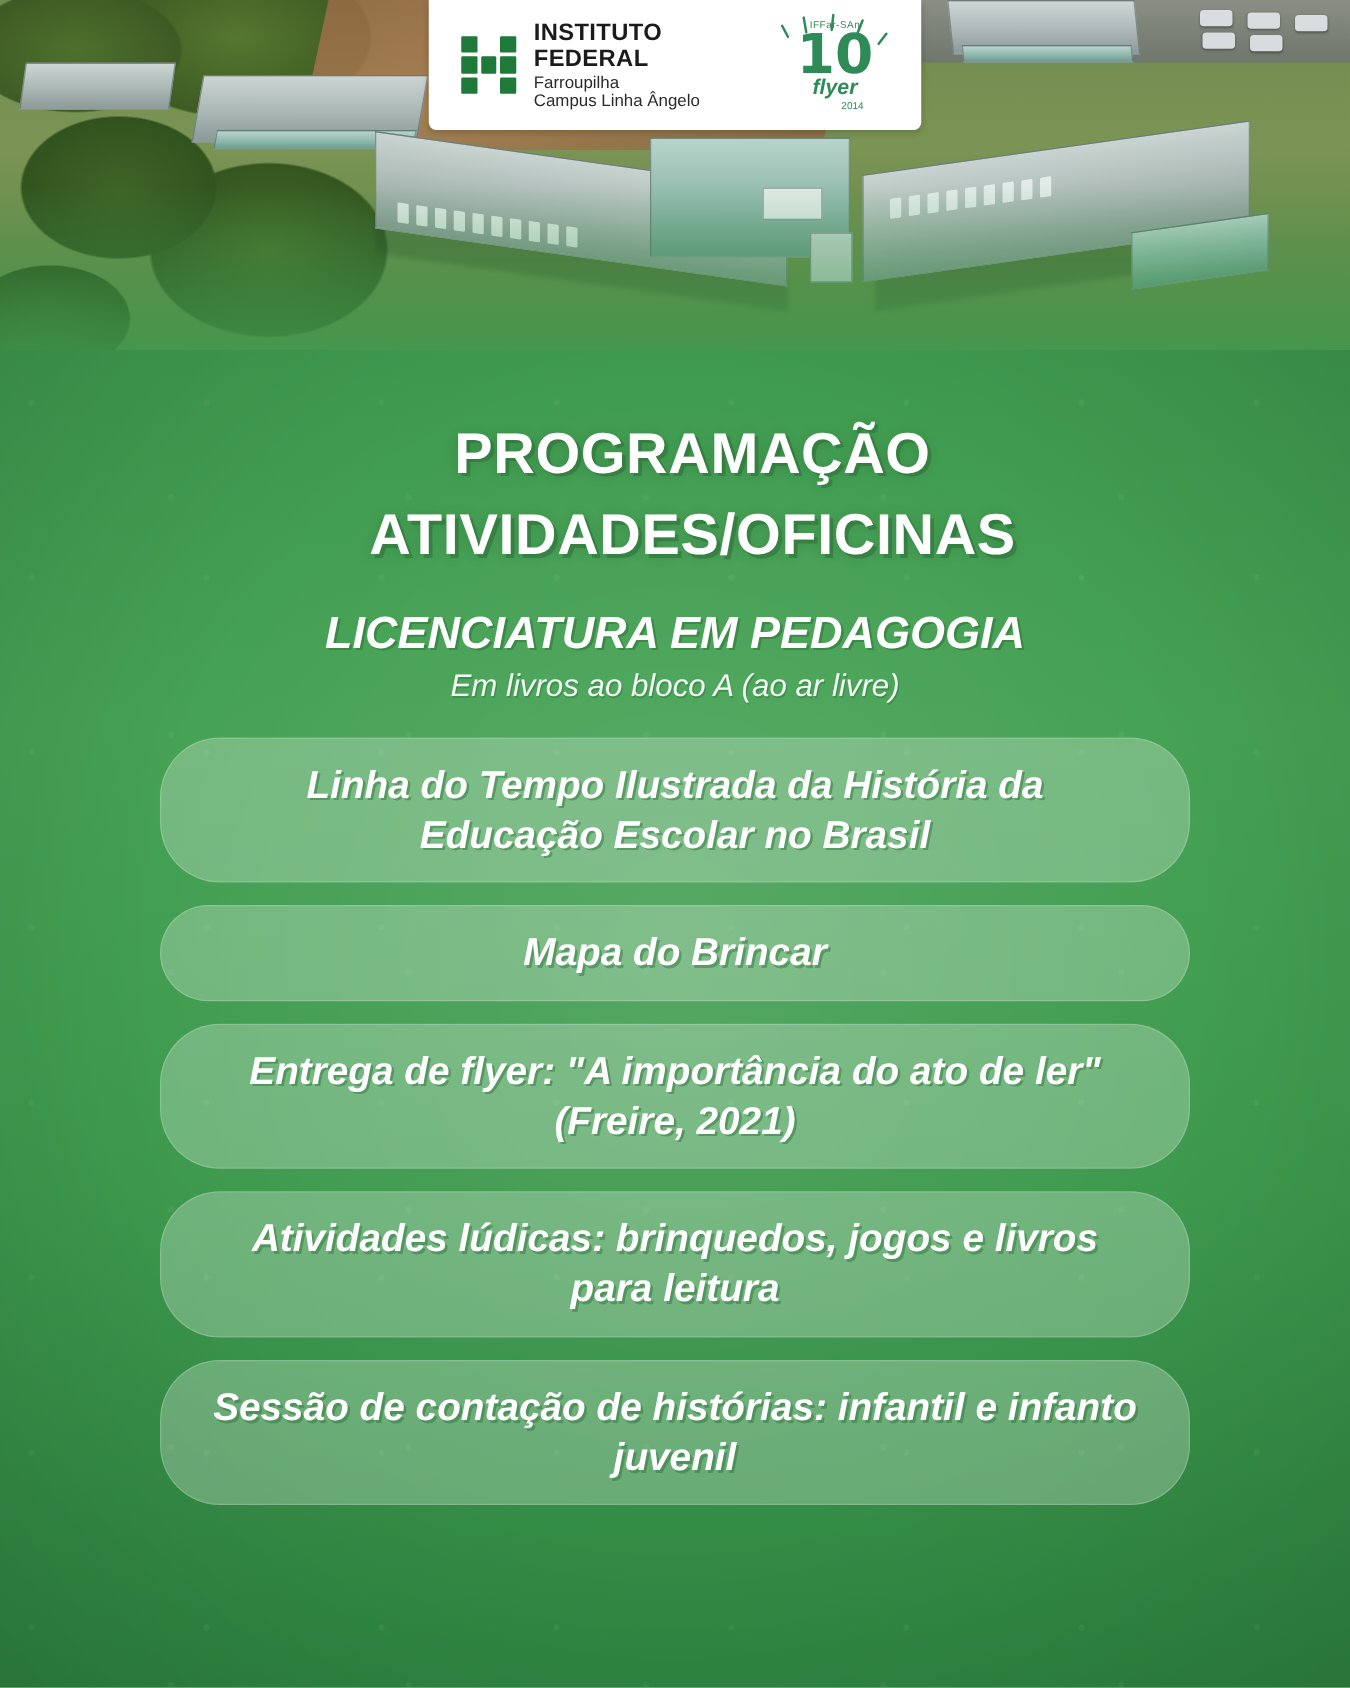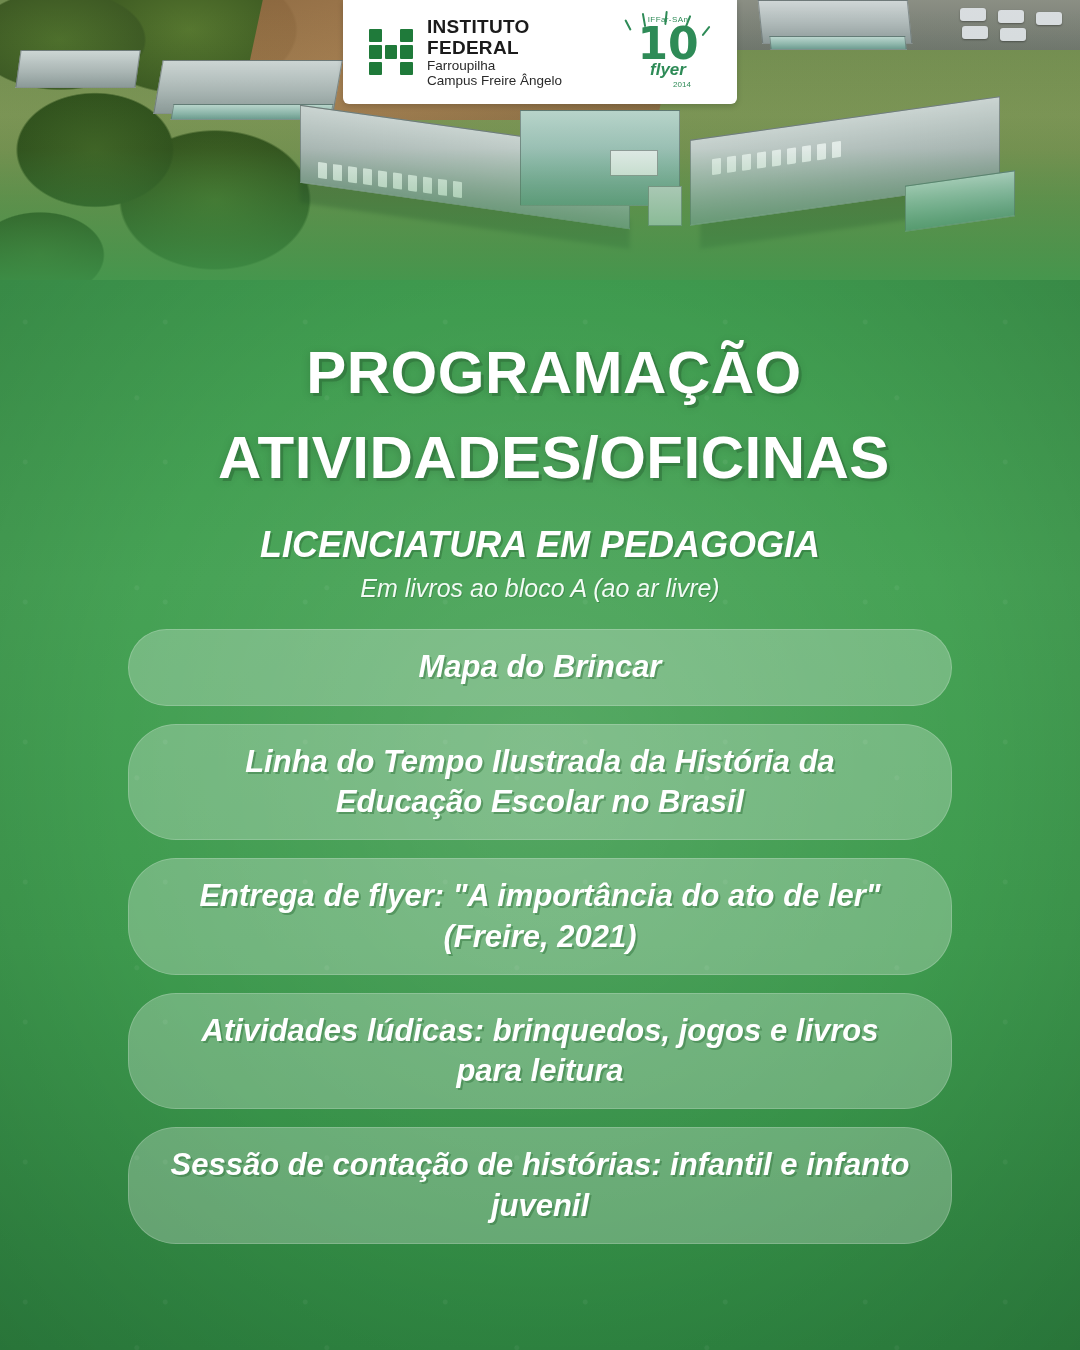--- a/index.html
+++ b/index.html
@@ -114,21 +114,21 @@
   }
   .vig {
     position:absolute; left:0; top:280px; width:1080px; height:1070px;
     background:radial-gradient(ellipse at 50% 45%, rgba(255,255,255,.10) 0%, rgba(0,0,0,0) 55%, rgba(0,0,0,.14) 100%);
   }
 
   
   .content { position:absolute; left:0; top:330px; width:1080px; }
   .h1 {
     text-align:center;
-    font-size:60px; font-weight:bold; letter-spacing:.5px;
+    font-size:46px; font-weight:bold; letter-spacing:.5px;
     color:#ffffff;
     text-shadow:3px 3px 0 rgba(46,110,56,.55), 0 2px 10px rgba(0,0,0,.15);
     line-height:1.42;
     margin-left:28px;
   }
   .h1 .l2 { display:block; }
   .h2 {
     text-align:center;
     margin-top:24px;
     font-size:36px; font-weight:bold; font-style:italic; color:#ffffff;
@@ -226,21 +226,21 @@
       <i></i>
         <i></i>
         <i></i>
       <i></i>
         <i class="blank"></i>
         <i></i>
     </div>
     <div class="if-text">
       <div class="t1">INSTITUTO FEDERAL</div>
       <div class="t2">Farroupilha</div>
-      <div class="t3">Campus Freire Ângelo</div>
+      <div class="t3">Campus Linha Ângelo</div>
     </div>
     <div class="anniv">
       <div class="spark" style="left:14px; top:10px; height:12px; transform:rotate(-28deg);"></div>
       <div class="spark" style="left:30px; top:4px; height:14px; transform:rotate(-10deg);"></div>
       <div class="spark" style="left:52px; top:2px; height:14px; transform:rotate(6deg);"></div>
       <div class="spark" style="left:74px; top:6px; height:13px; transform:rotate(22deg);"></div>
       <div class="spark" style="left:92px; top:16px; height:12px; transform:rotate(38deg);"></div>
       <div class="tiny">IFFar-SAn</div>
       <div class="ten">10</div>
       <div class="anos">flyer</div>
@@ -255,27 +255,27 @@
 
     <h1 class="h1">
       <span>PROGRAMAÇÃO</span>
       <span class="l2">ATIVIDADES/OFICINAS</span>
     </h1>
 
     <div class="h2">LICENCIATURA EM PEDAGOGIA</div>
     <div class="h3">Em  livros ao bloco A (ao ar livre)</div>
 
     <div class="pills">
+      <div class="pill">
+        <span>Linha do Tempo Ilustrada da História da Educação Escolar no Brasil</span>
+      </div>
       <div class="pill short">
         <span>Mapa do Brincar</span>
       </div>
       <div class="pill">
-        <span>Linha do Tempo Ilustrada da História da Educação Escolar no Brasil</span>
-      </div>
-      <div class="pill">
         <span>Entrega de flyer: "A importância do ato de ler" (Freire, 2021)</span>
       </div>
       <div class="pill">
         <span>Atividades lúdicas: brinquedos,  jogos e livros para leitura</span>
       </div>
       <div class="pill">
         <span>Sessão de contação de histórias: infantil e infanto juvenil</span>
       </div>
     </div>
 

